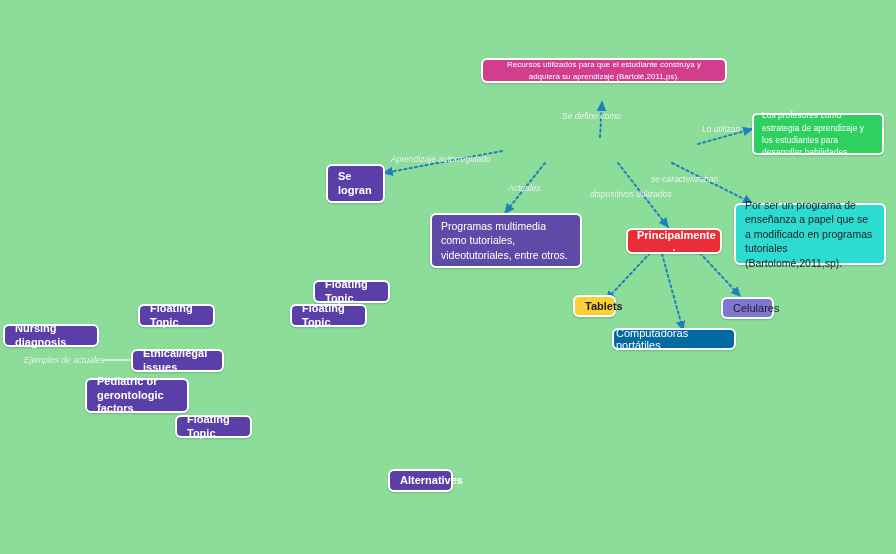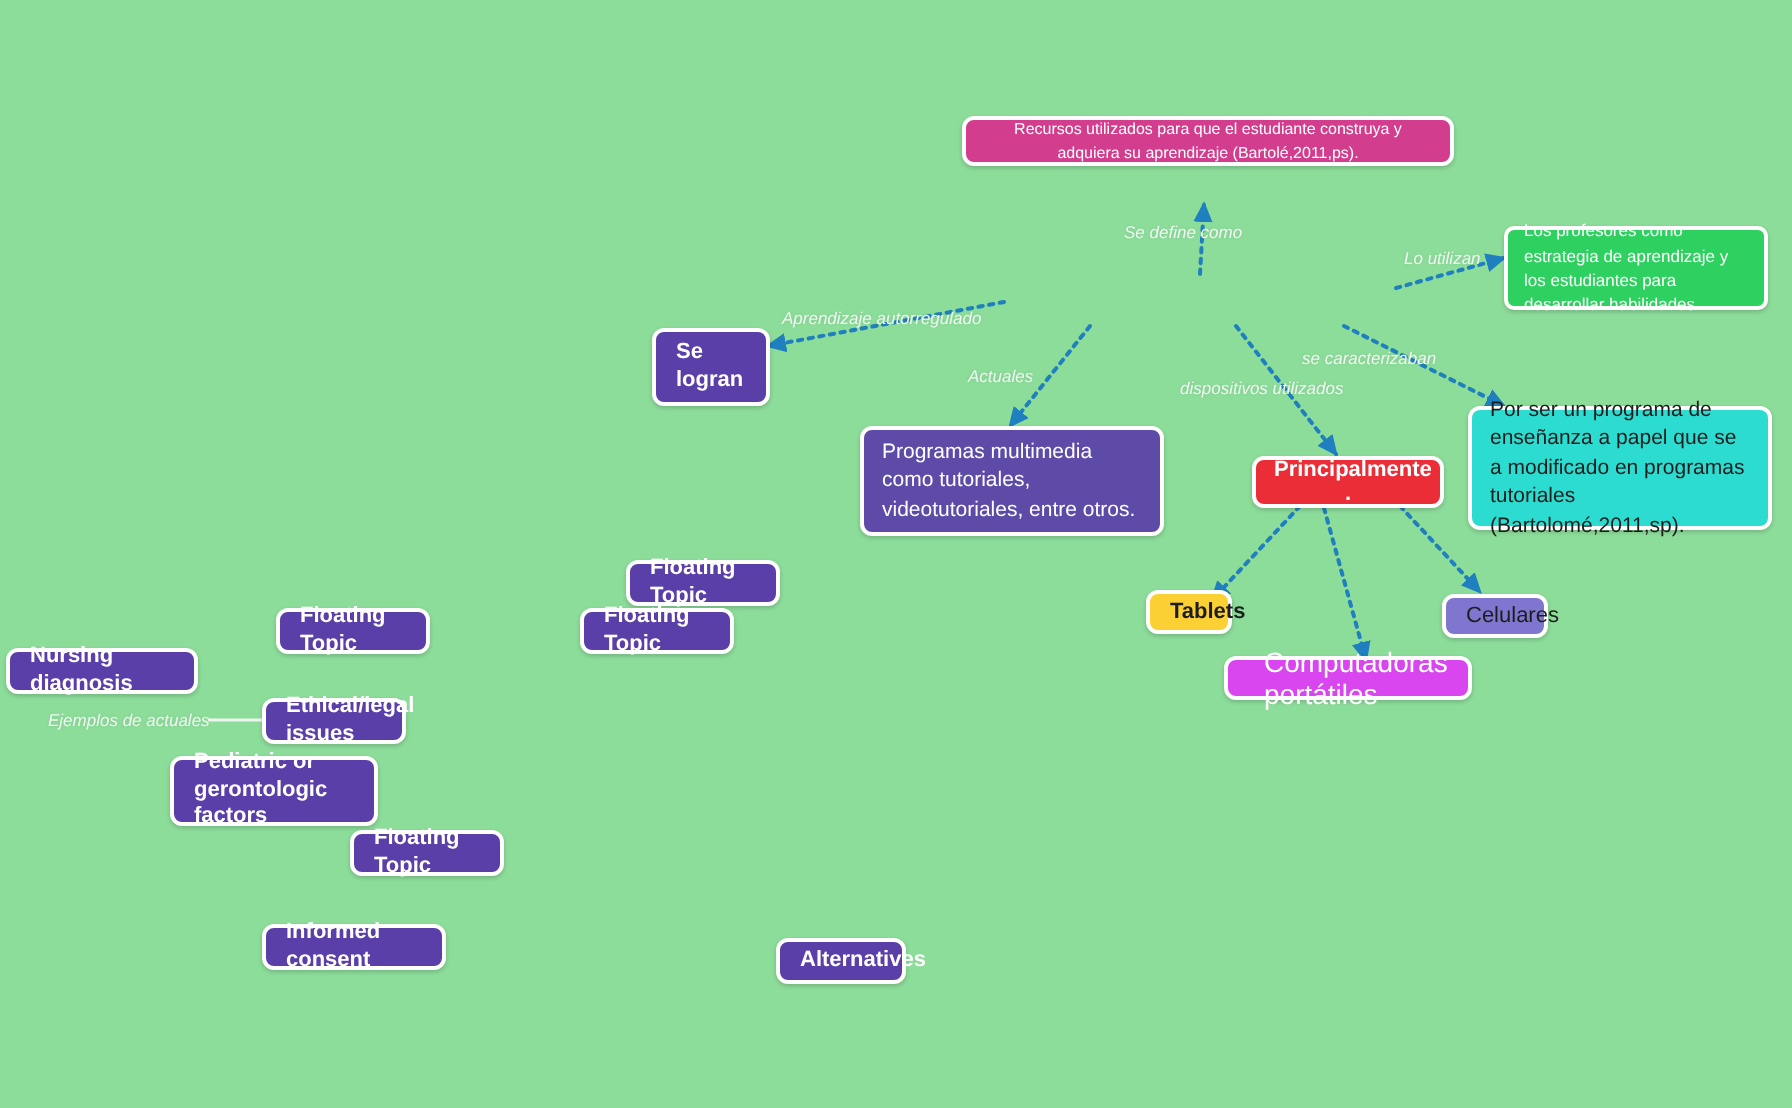--- a/index.html
+++ b/index.html
@@ -114,24 +114,24 @@
     font-size: 11px;
     padding: 6px 10px;
   }
   .n-lav {
     background: #7e76cf;
     color: #1d1d1d;
     font-size: 11px;
     padding: 6px 10px;
   }
   .n-darkpurple {
-    background: #d946ef;
-    color: #ffffff;
-    font-size: 14px;
-    padding: 6px 18px;
+    background: #0369a1;
+    color: #ffffff;
+    font-size: 11px;
+    padding: 6px 2px;
   }
 
   
   .edge-label {
     position: absolute;
     font-size: 8.5px;
     font-style: italic;
     color: #f2f7f3;
     white-space: nowrap;
     text-shadow: 0 0 2px rgba(0,0,0,0.08);
@@ -172,21 +172,21 @@
 
     <line x1="104" y1="360" x2="131" y2="360" stroke="#eef7ef" stroke-width="1.4"></line>
   </svg>
 
   <div class="edge-label" style="left:562px; top:111px;">Se define como</div>
 
   <div class="edge-label" style="left:702px; top:124px;">Lo utilizan</div>
 
   <div class="edge-label" style="left:391px; top:154px;">Aprendizaje autorregulado</div>
 
-  <div class="edge-label" style="left:484px; top:183px;">Actuales</div>
+  <div class="edge-label" style="left:508px; top:183px;">Actuales</div>
 
   <div class="edge-label" style="left:590px; top:189px;">dispositivos utilizados</div>
 
   <div class="edge-label" style="left:651px; top:174px;">se caracterizaban</div>
 
   <div class="edge-label plain" style="left:24px; top:355px;font-style:italic;">Ejemplos de actuales</div>
 
   <div class="node n-pink" style="left:481px; top:58px; width:246px; height:25px;">
     <span class="node-label">Recursos utilizados para que el estudiante construya y adquiera su aprendizaje (Bartolé,2011,ps).</span>
   </div>
@@ -226,35 +226,32 @@
 
 
   <div class="node n-purple" style="left:138px; top:304px; width:77px; height:23px;">
     <span class="node-label">Floating Topic</span>
   </div>
 
   <div class="node n-purple" style="left:3px; top:324px; width:96px; height:23px;">
     <span class="node-label">Nursing diagnosis</span>
   </div>
 
-  <div class="node n-purple" style="left:131px; top:349px; width:72px; height:23px;">
+  <div class="node n-purple" style="left:131px; top:349px; width:93px; height:23px;">
     <span class="node-label">Ethical/legal issues</span>
   </div>
 
   <div class="node n-purple" style="left:85px; top:378px; width:104px; height:35px;">
     <span class="node-label">Pediatric or gerontologic factors</span>
   </div>
 
   <div class="node n-purple" style="left:175px; top:415px; width:77px; height:23px;">
     <span class="node-label">Floating Topic</span>
   </div>
 
-  <div class="node n-purple" style="left:131px; top:462px; width:92px; height:23px;">
-    <span class="node-label">Informed consent</span>
-  </div>
 
   <div class="node n-purple" style="left:313px; top:280px; width:77px; height:23px;">
     <span class="node-label">Floating Topic</span>
   </div>
 
   <div class="node n-purple" style="left:290px; top:304px; width:77px; height:23px;">
     <span class="node-label">Floating Topic</span>
   </div>
 
   <div class="node n-purple" style="left:388px; top:469px; width:65px; height:23px;">

